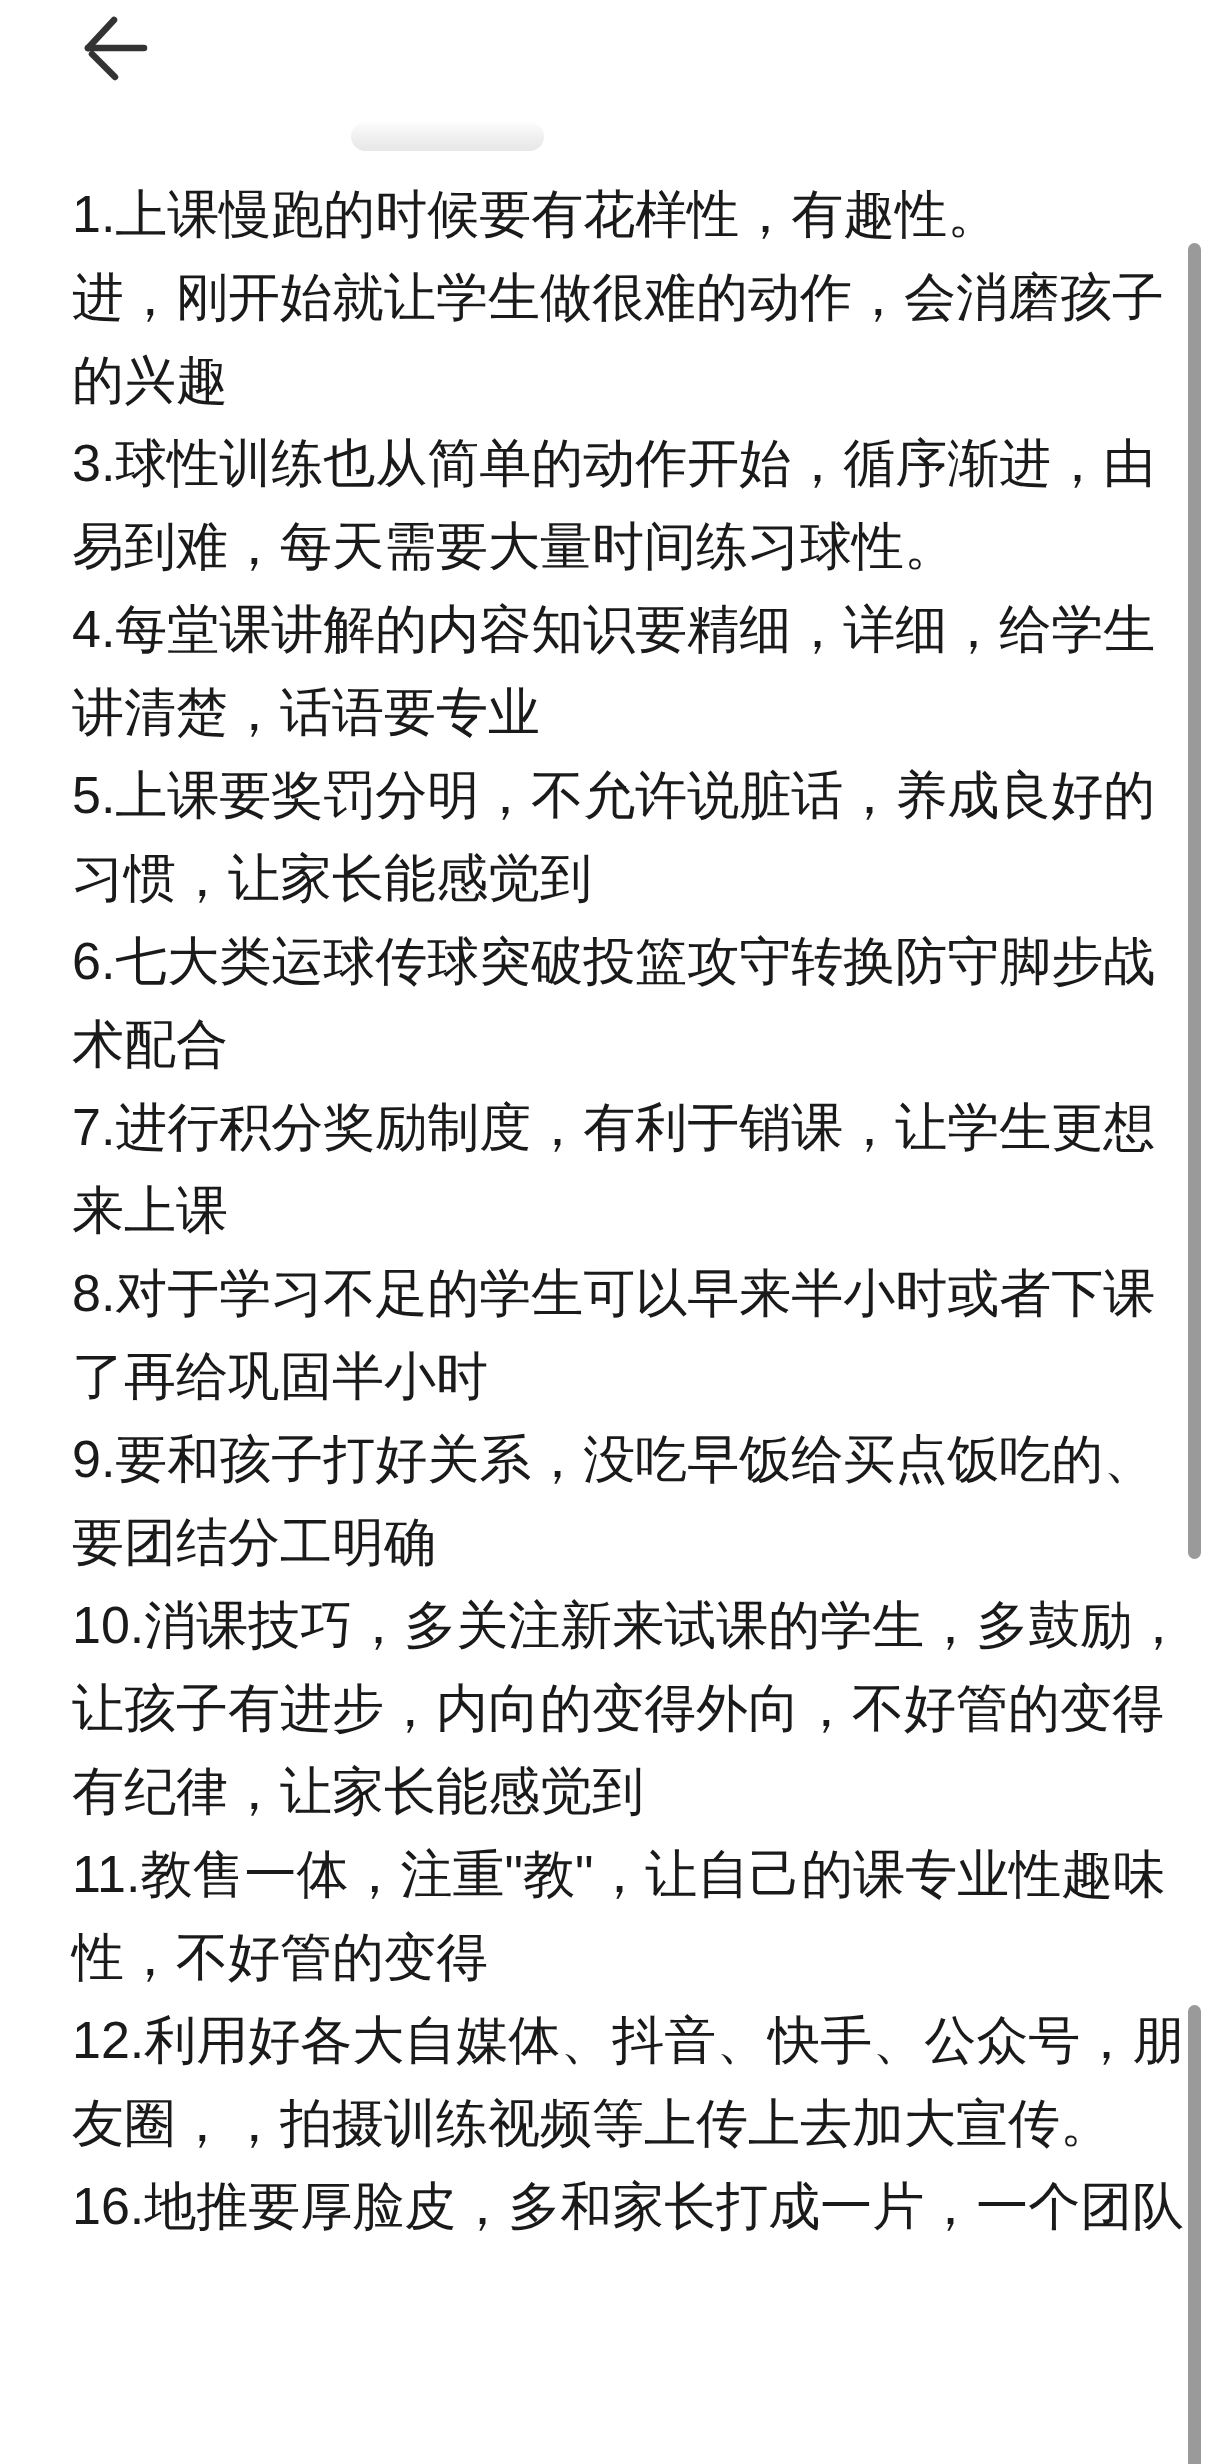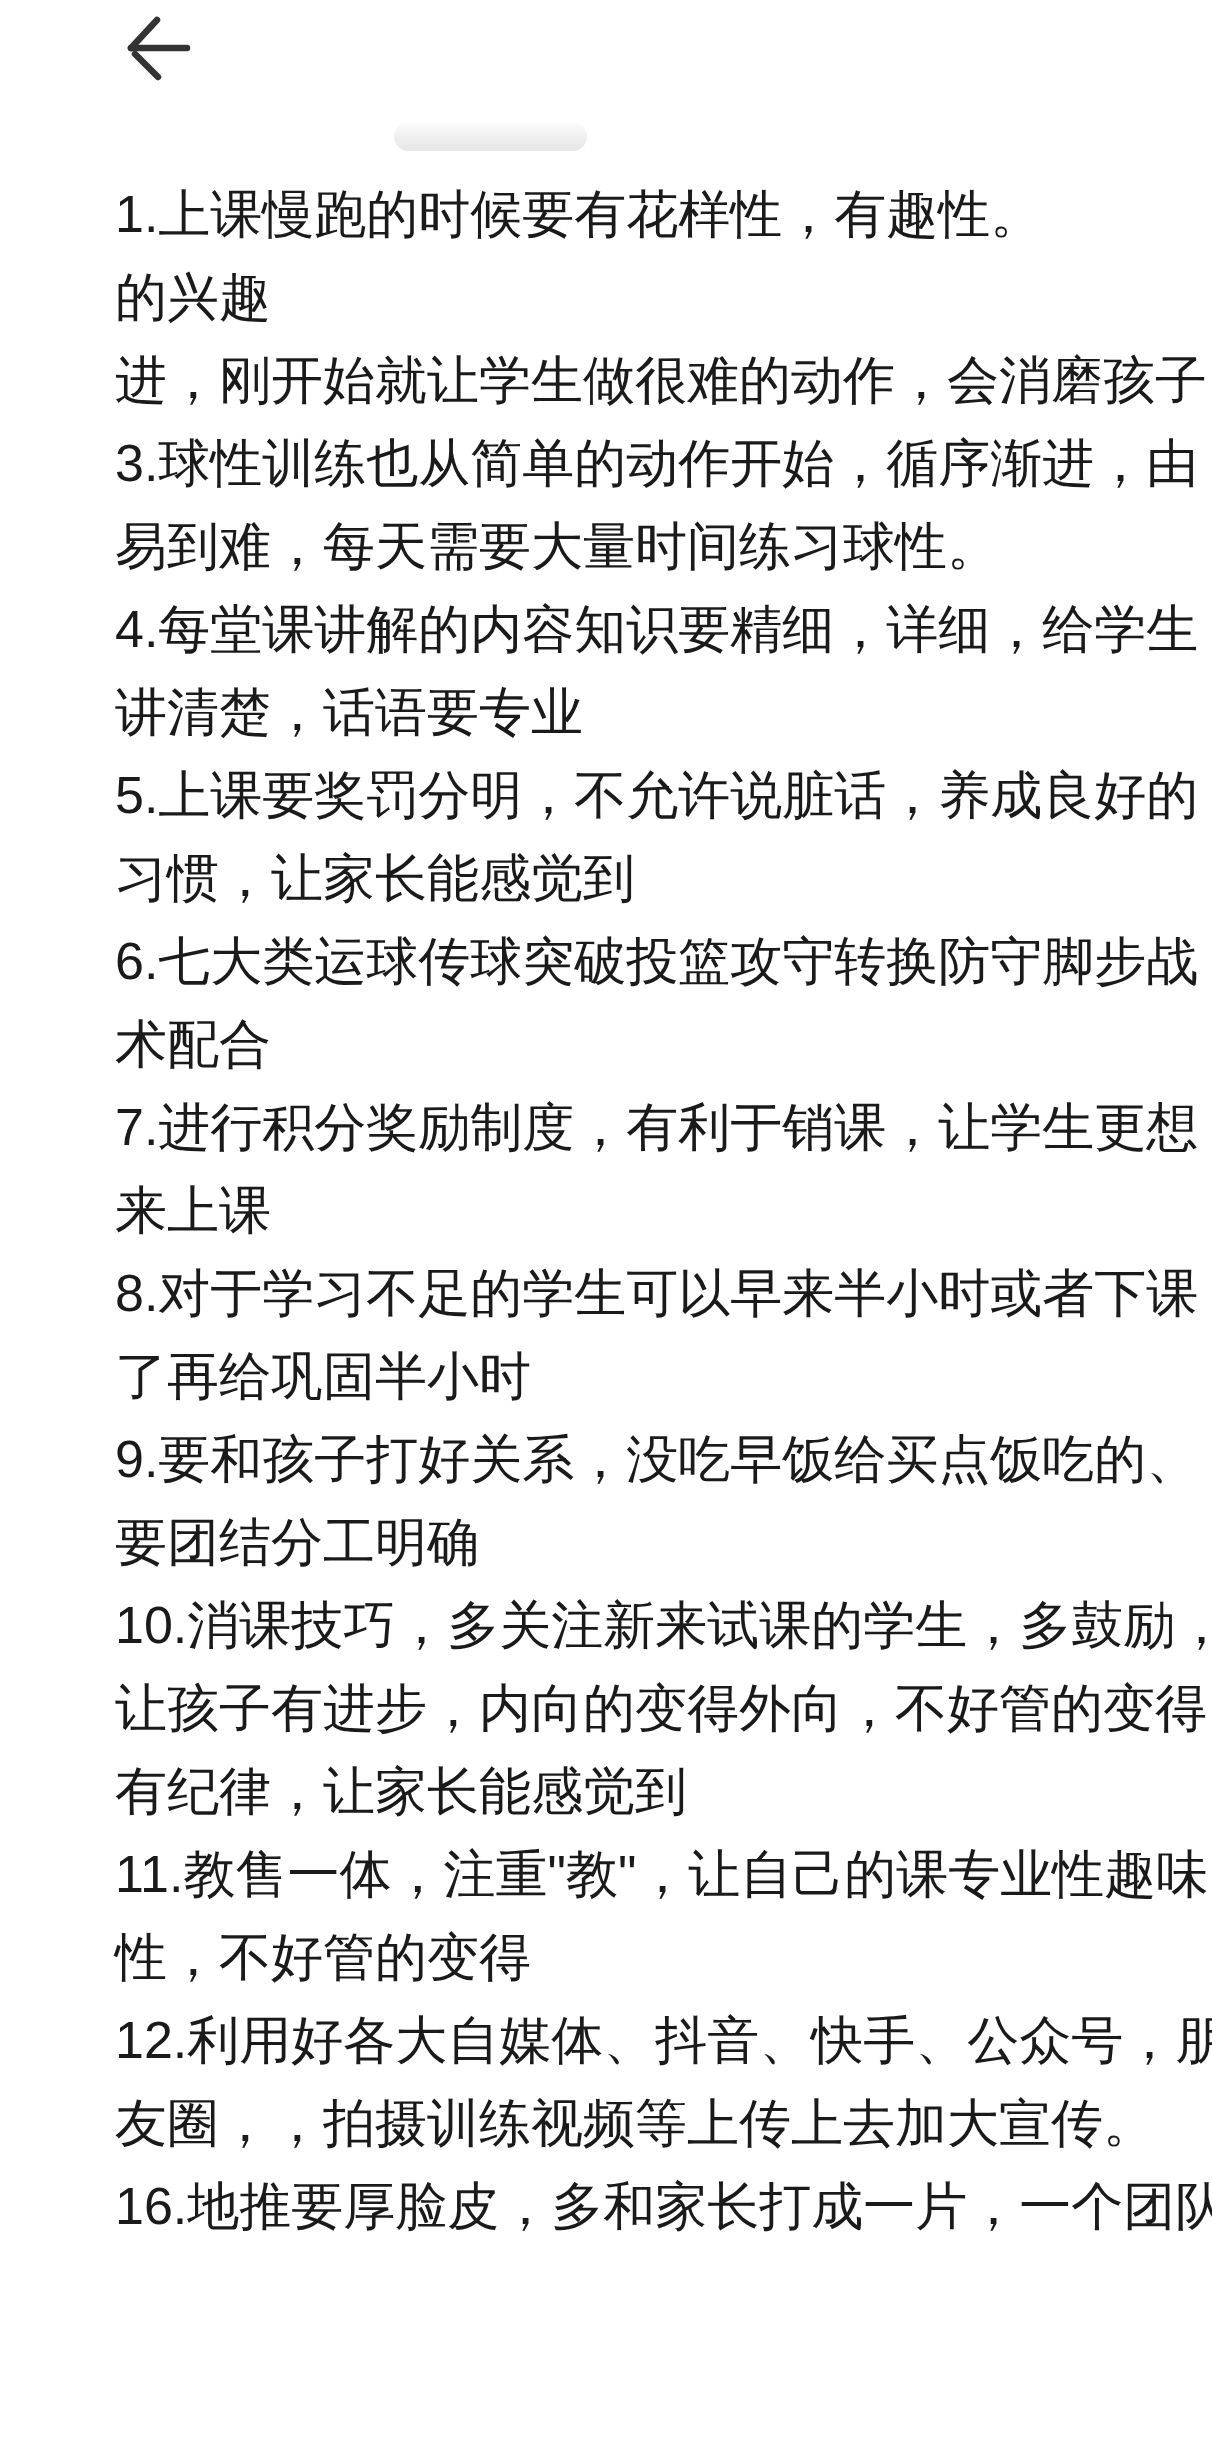--- a/index.html
+++ b/index.html
@@ -3,21 +3,21 @@
 <meta charset="utf-8">
 <style>
   html,body{margin:0;padding:0;}
   body{
     width:1212px;height:2464px;
     background:#ffffff;
     overflow:hidden;
     position:relative;
     font-family:"Liberation Sans", sans-serif;
   }
-  .screen{position:absolute;inset:0;margin-left:43px;}
+  .screen{position:absolute;inset:0;}
   .back-button{
     position:absolute;left:78px;top:10px;
     width:72px;height:72px;
     background:transparent;border:none;padding:0;margin:0;
     cursor:pointer;
   }
   .back-button svg{display:block;width:100%;height:100%;}
   .pill{
     position:absolute;left:351px;top:122px;
     width:193px;height:29px;
@@ -56,22 +56,22 @@
           <path d="M14 44 L37 67"></path>
         </g>
       </svg>
     </span>
   </button>
 
   <div class="pill"></div>
 
   <div class="note-body" style="color: rgb(26, 26, 26);">
       <div class="note-line">1.上课慢跑的时候要有花样性，有趣性。</div>
+      <div class="note-line">进，刚开始就让学生做很难的动作，会消磨孩子</div>
       <div class="note-line">的兴趣</div>
-      <div class="note-line">进，刚开始就让学生做很难的动作，会消磨孩子</div>
       <div class="note-line">3.球性训练也从简单的动作开始，循序渐进，由</div>
       <div class="note-line">易到难，每天需要大量时间练习球性。</div>
       <div class="note-line">4.每堂课讲解的内容知识要精细，详细，给学生</div>
       <div class="note-line">讲清楚，话语要专业</div>
       <div class="note-line">5.上课要奖罚分明，不允许说脏话，养成良好的</div>
       <div class="note-line">习惯，让家长能感觉到</div>
       <div class="note-line">6.七大类运球传球突破投篮攻守转换防守脚步战</div>
       <div class="note-line">术配合</div>
       <div class="note-line">7.进行积分奖励制度，有利于销课，让学生更想</div>
       <div class="note-line">来上课</div>

